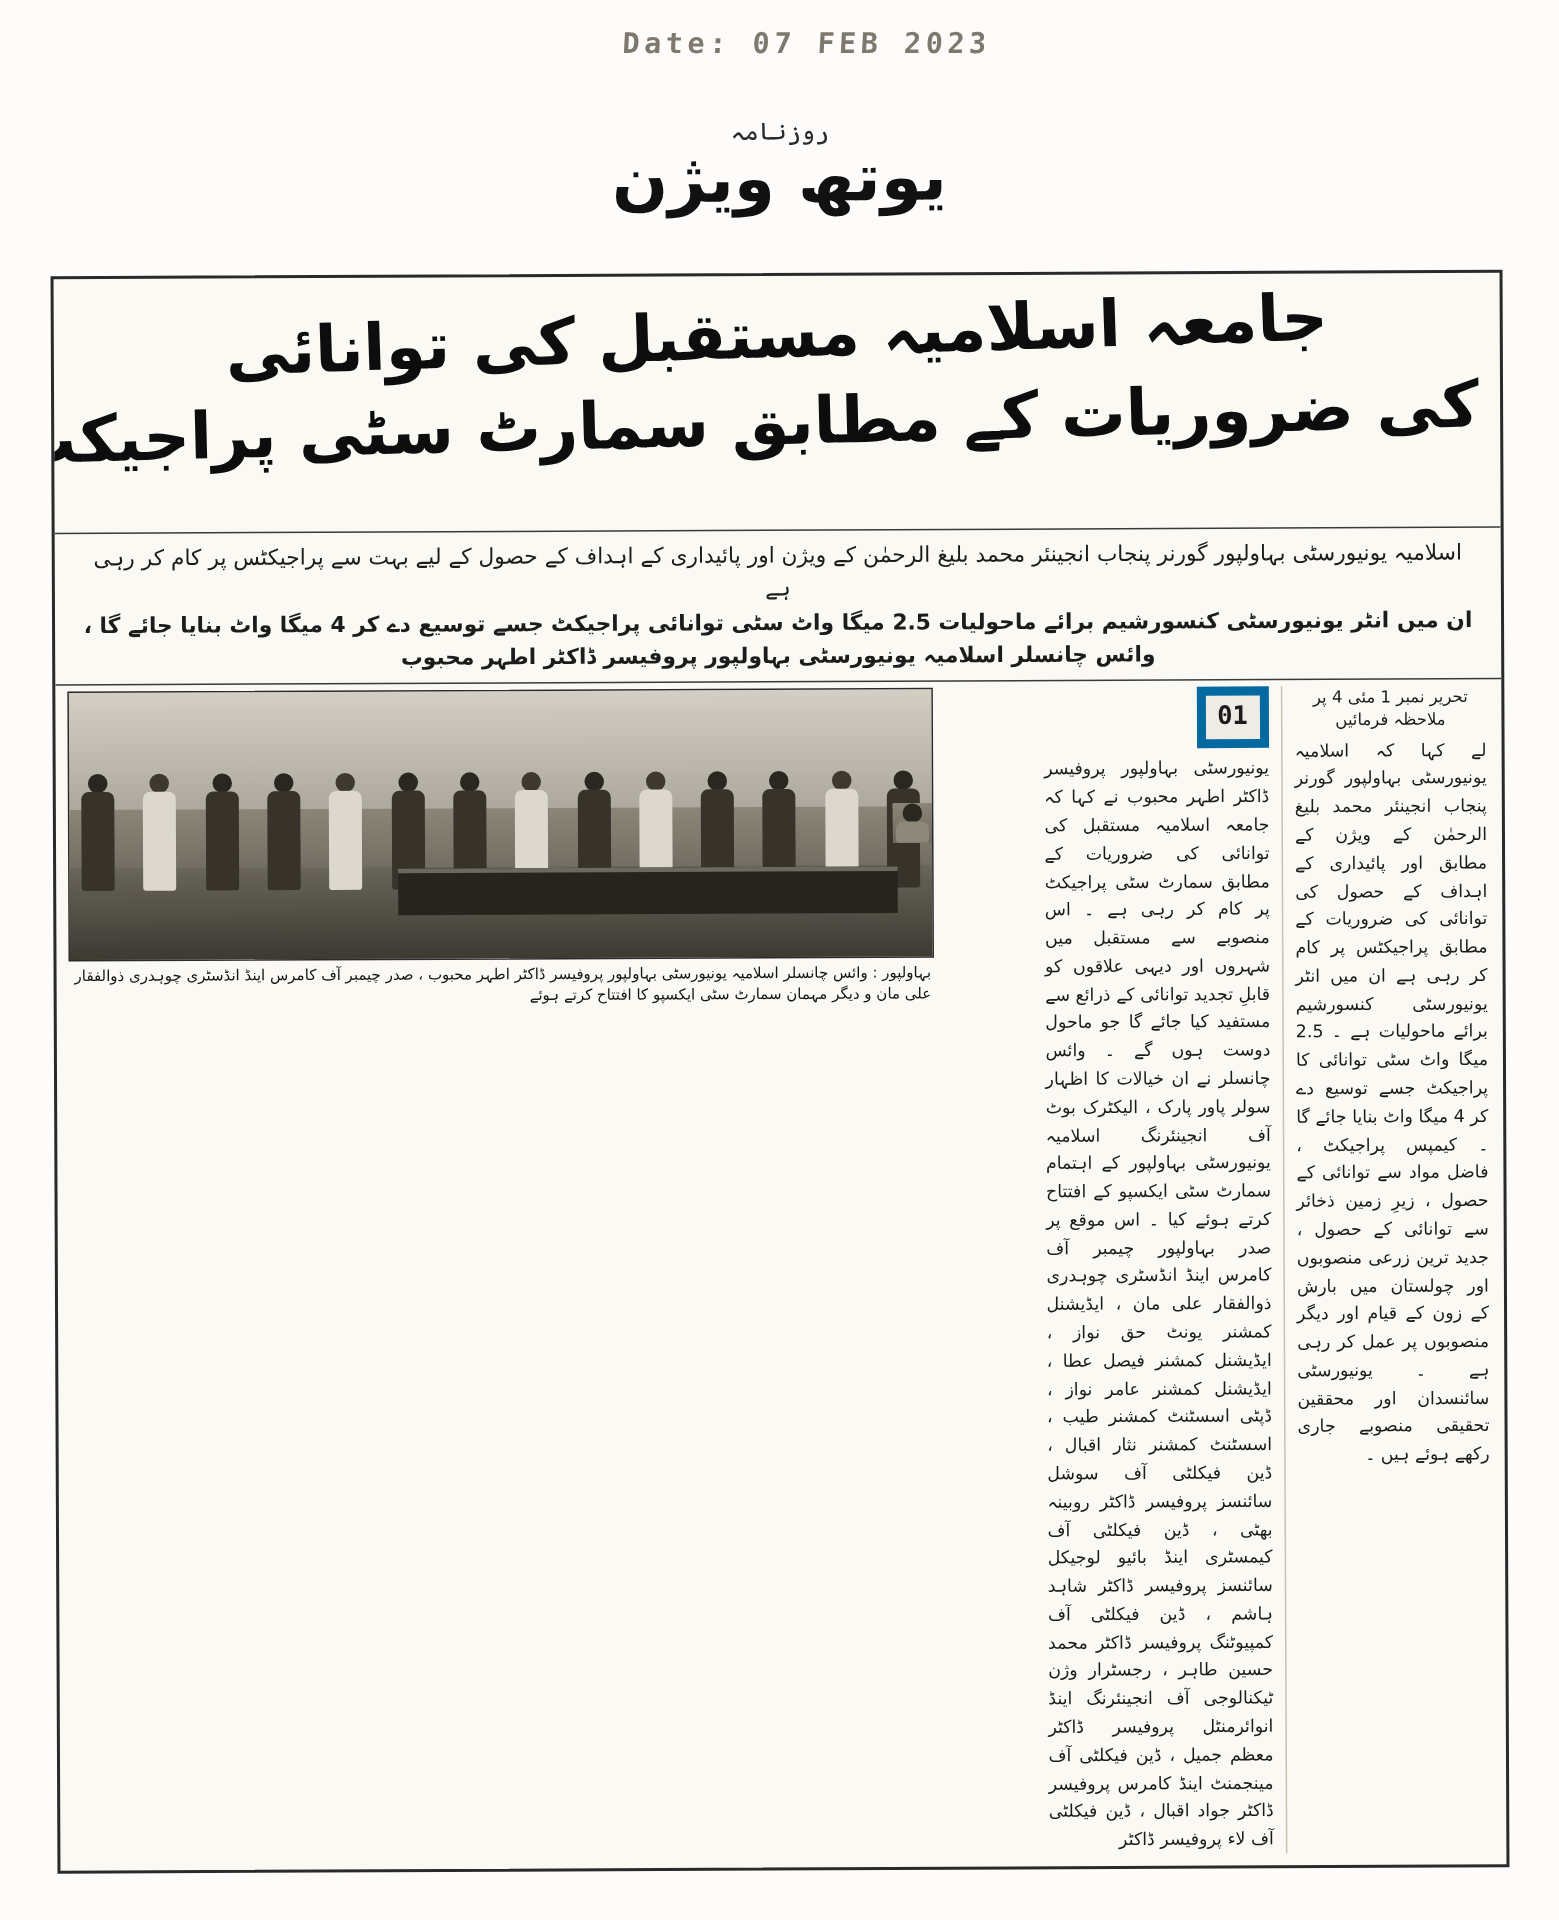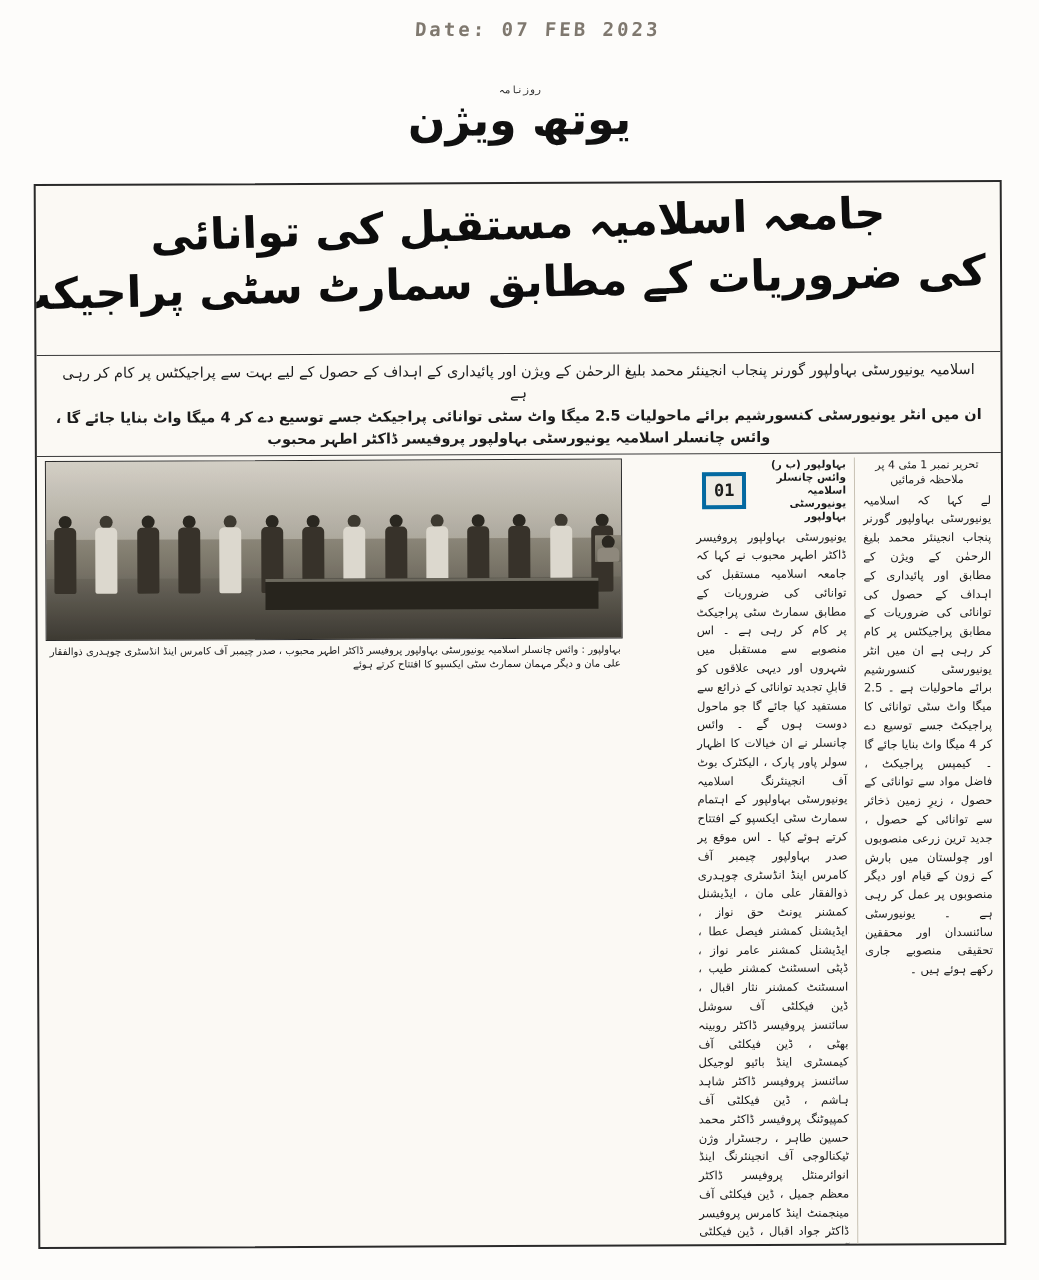--- a/index.html
+++ b/index.html
@@ -38,22 +38,22 @@
 
   
   .masthead {
     position: absolute;
     top: 78px;
     left: 0;
     width: 1039px;
     text-align: center;
   }
   .masthead .small-kicker {
-    font-family: Liberation Mono, monospace;
-    font-size: 10px;
+    font-family: Liberation Sans, sans-serif;
+    font-size: 16px;
     color: #2b2b2b;
     letter-spacing: 1px;
     transform: rotate(-1deg);
     display: inline-block;
     margin-bottom: -2px;
   }
   .masthead .paper-name {
     font-family: "DejaVu Sans", sans-serif;
     font-size: 44px;
     font-weight: bold;
@@ -153,21 +153,21 @@
   .byline {
     font-size: 11px;
     font-weight: normal;
     text-align: center;
     margin-bottom: 3px;
     line-height: 1.4;
   }
 
   .story-badge {
     display: inline-block;
-    border: 4px solid #0369a1;
+    border: 6px solid #0369a1;
     background: #efece5;
     font-weight: bold;
     font-size: 17px;
     padding: 1px 8px;
     font-family: "DejaVu Sans Mono", monospace;
     margin-left: 6px;
   }
   .badge-row {
     display: flex;
     align-items: center;
@@ -300,24 +300,20 @@
 
         <div class="col col-a">
           <div class="byline">تحریر نمبر 1 مئی 4 پر ملاحظہ فرمائیں</div>
           <div>لے کہا کہ اسلامیہ یونیورسٹی بہاولپور گورنر پنجاب انجینئر محمد بلیغ الرحمٰن کے ویژن کے مطابق اور پائیداری کے اہداف کے حصول کی توانائی کی ضروریات کے مطابق پراجیکٹس پر کام کر رہی ہے ان میں انٹر یونیورسٹی کنسورشیم برائے ماحولیات ہے ۔ 2.5 میگا واٹ سٹی توانائی کا پراجیکٹ جسے توسیع دے کر 4 میگا واٹ بنایا جائے گا ۔ کیمپس پراجیکٹ ، فاضل مواد سے توانائی کے حصول ، زیرِ زمین ذخائر سے توانائی کے حصول ، جدید ترین زرعی منصوبوں اور چولستان میں بارش کے زون کے قیام اور دیگر منصوبوں پر عمل کر رہی ہے ۔ یونیورسٹی سائنسدان اور محققین تحقیقی منصوبے جاری رکھے ہوئے ہیں ۔</div>
         </div>
 
         <div class="rule-v"></div>
 
         <div class="col col-b">
           <div class="badge-row">
-            <div class="badge-label">
-              <span>بہاولپور (ب ر) وائس چانسلر اسلامیہ</span><br>
-              <span>یونیورسٹی بہاولپور</span>
-            </div>
             <div class="story-badge">01</div>
           </div>
           <div>یونیورسٹی بہاولپور پروفیسر ڈاکٹر اطہر محبوب نے کہا کہ جامعہ اسلامیہ مستقبل کی توانائی کی ضروریات کے مطابق سمارٹ سٹی پراجیکٹ پر کام کر رہی ہے ۔ اس منصوبے سے مستقبل میں شہروں اور دیہی علاقوں کو قابلِ تجدید توانائی کے ذرائع سے مستفید کیا جائے گا جو ماحول دوست ہوں گے ۔ وائس چانسلر نے ان خیالات کا اظہار سولر پاور پارک ، الیکٹرک بوٹ آف انجینئرنگ اسلامیہ یونیورسٹی بہاولپور کے اہتمام سمارٹ سٹی ایکسپو کے افتتاح کرتے ہوئے کیا ۔ اس موقع پر صدر بہاولپور چیمبر آف کامرس اینڈ انڈسٹری چوہدری ذوالفقار علی مان ، ایڈیشنل کمشنر یونٹ حق نواز ، ایڈیشنل کمشنر فیصل عطا ، ایڈیشنل کمشنر عامر نواز ، ڈپٹی اسسٹنٹ کمشنر طیب ، اسسٹنٹ کمشنر نثار اقبال ، ڈین فیکلٹی آف سوشل سائنسز پروفیسر ڈاکٹر روبینہ بھٹی ، ڈین فیکلٹی آف کیمسٹری اینڈ بائیو لوجیکل سائنسز پروفیسر ڈاکٹر شاہد ہاشم ، ڈین فیکلٹی آف کمپیوٹنگ پروفیسر ڈاکٹر محمد حسین طاہر ، رجسٹرار وژن ٹیکنالوجی آف انجینئرنگ اینڈ انوائرمنٹل پروفیسر ڈاکٹر معظم جمیل ، ڈین فیکلٹی آف مینجمنٹ اینڈ کامرس پروفیسر ڈاکٹر جواد اقبال ، ڈین فیکلٹی آف لاء پروفیسر ڈاکٹر</div>
         </div>
 
         <div class="photo-wrap">
           <div class="photo">
             <div class="sky"></div>
             <div class="mid"></div>
             <div class="ground"></div>

